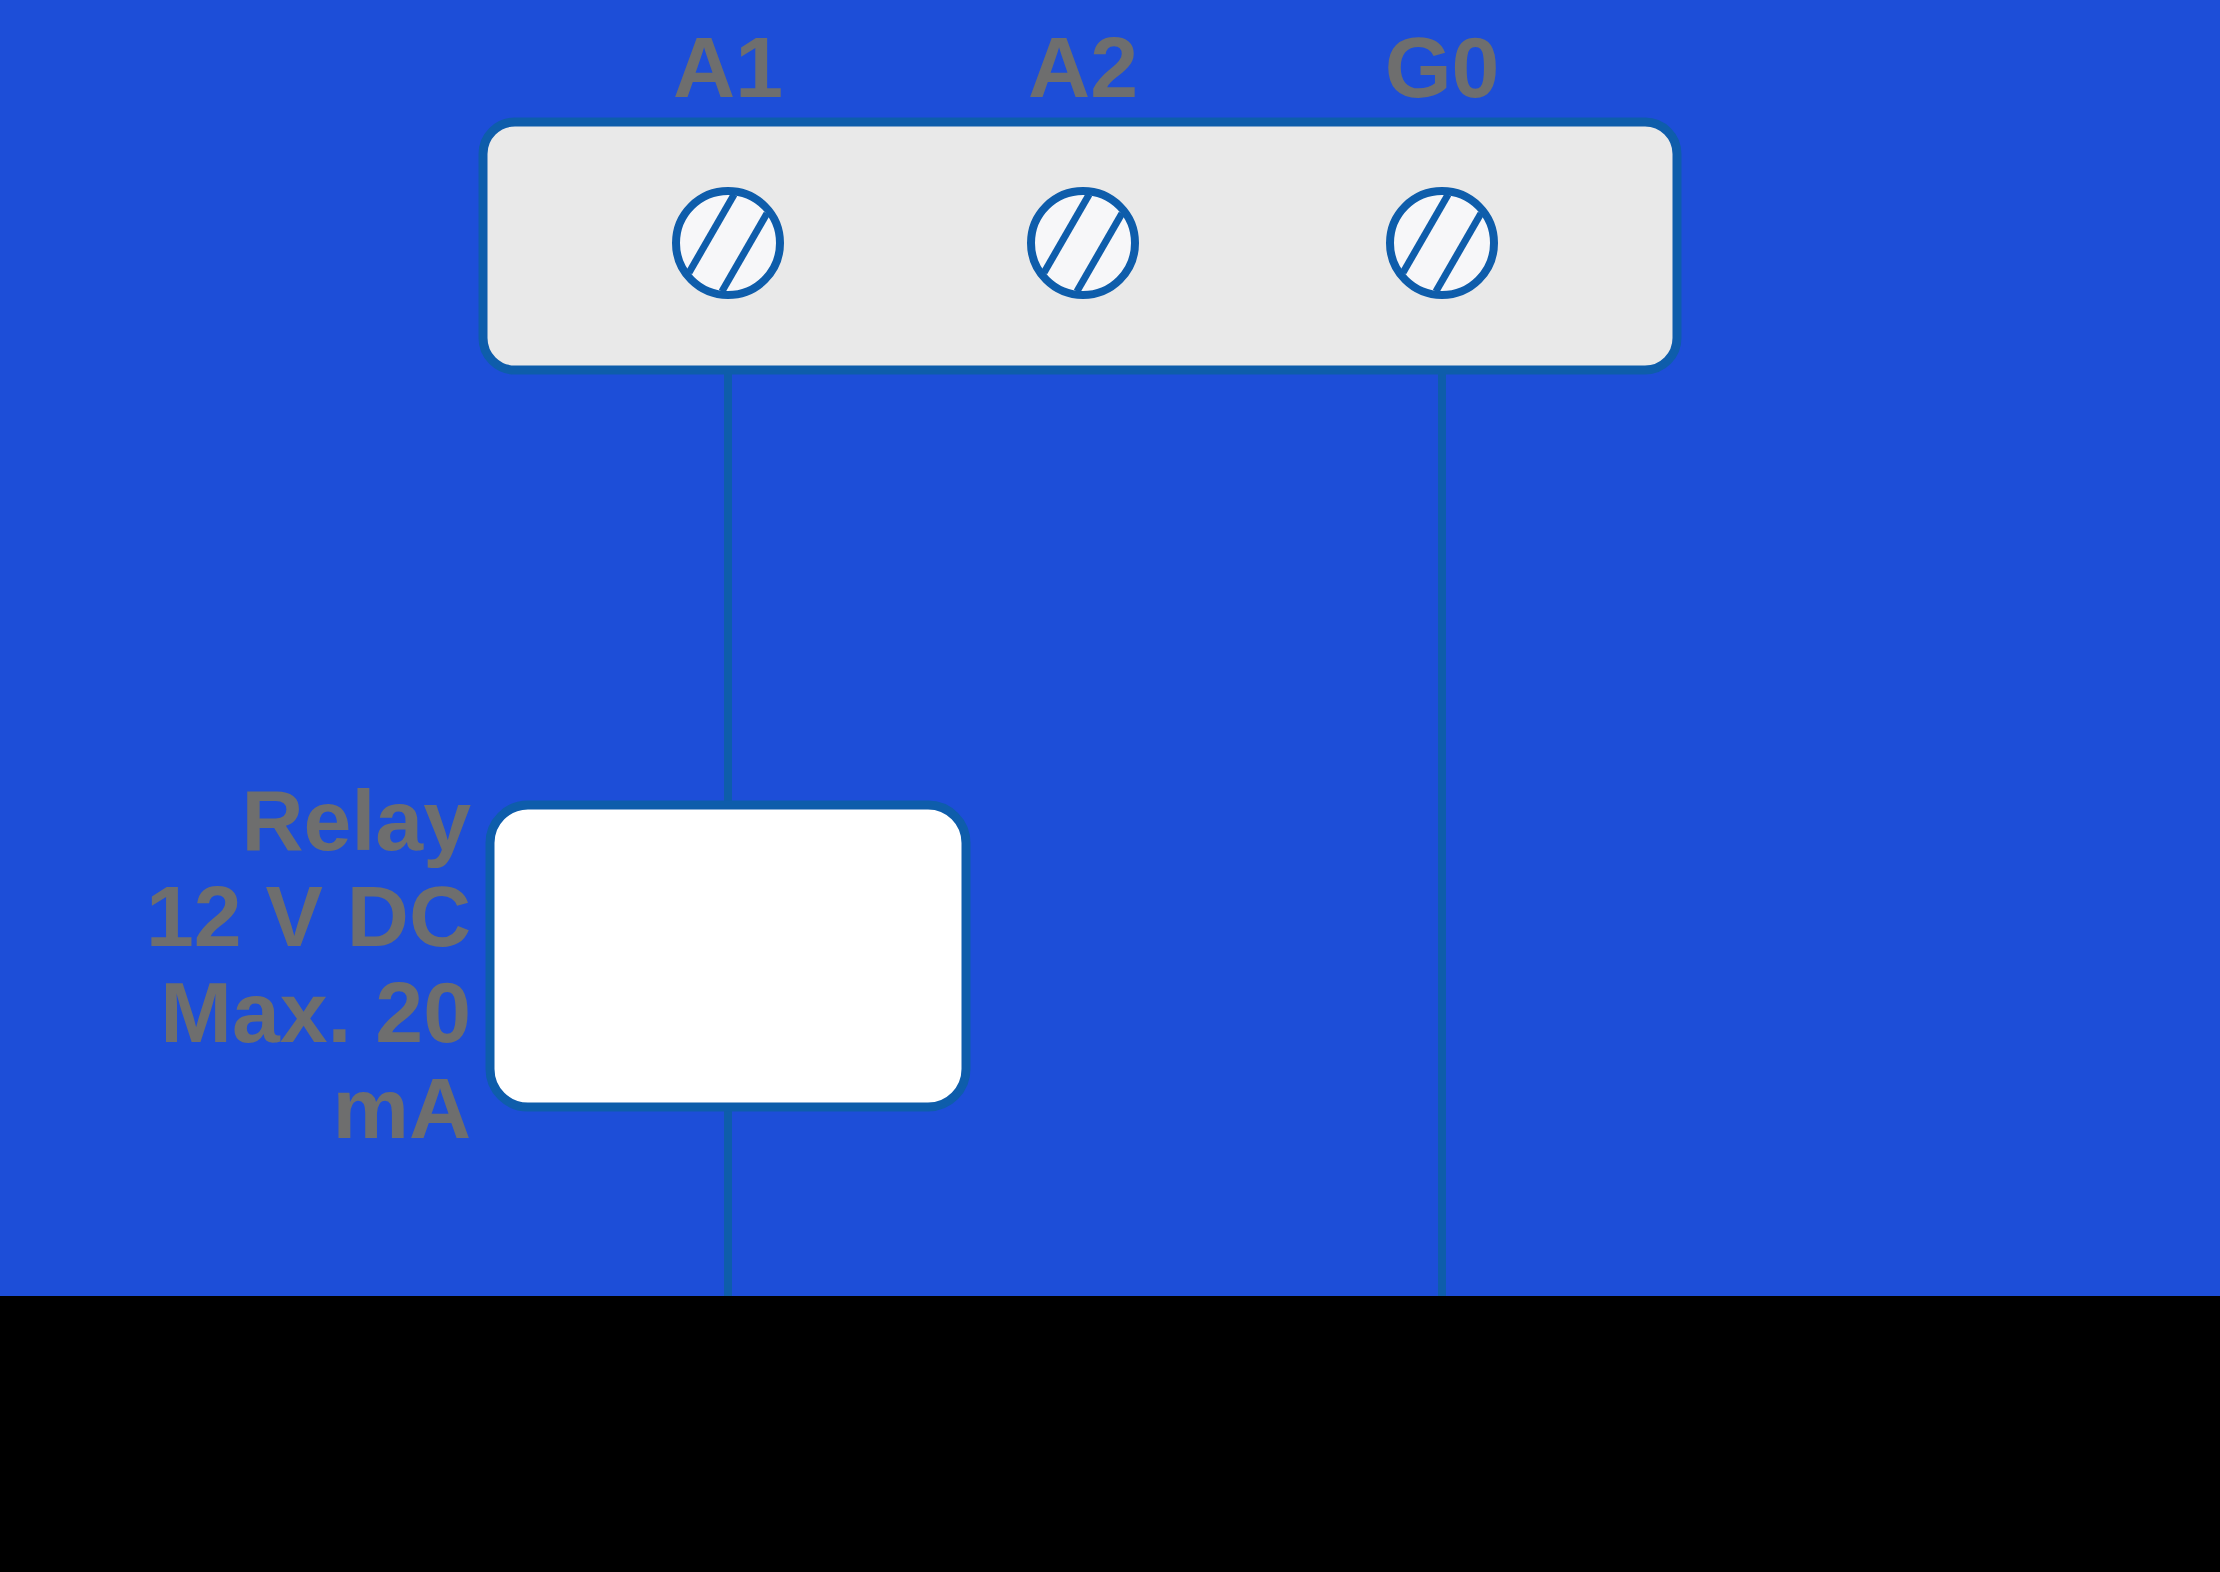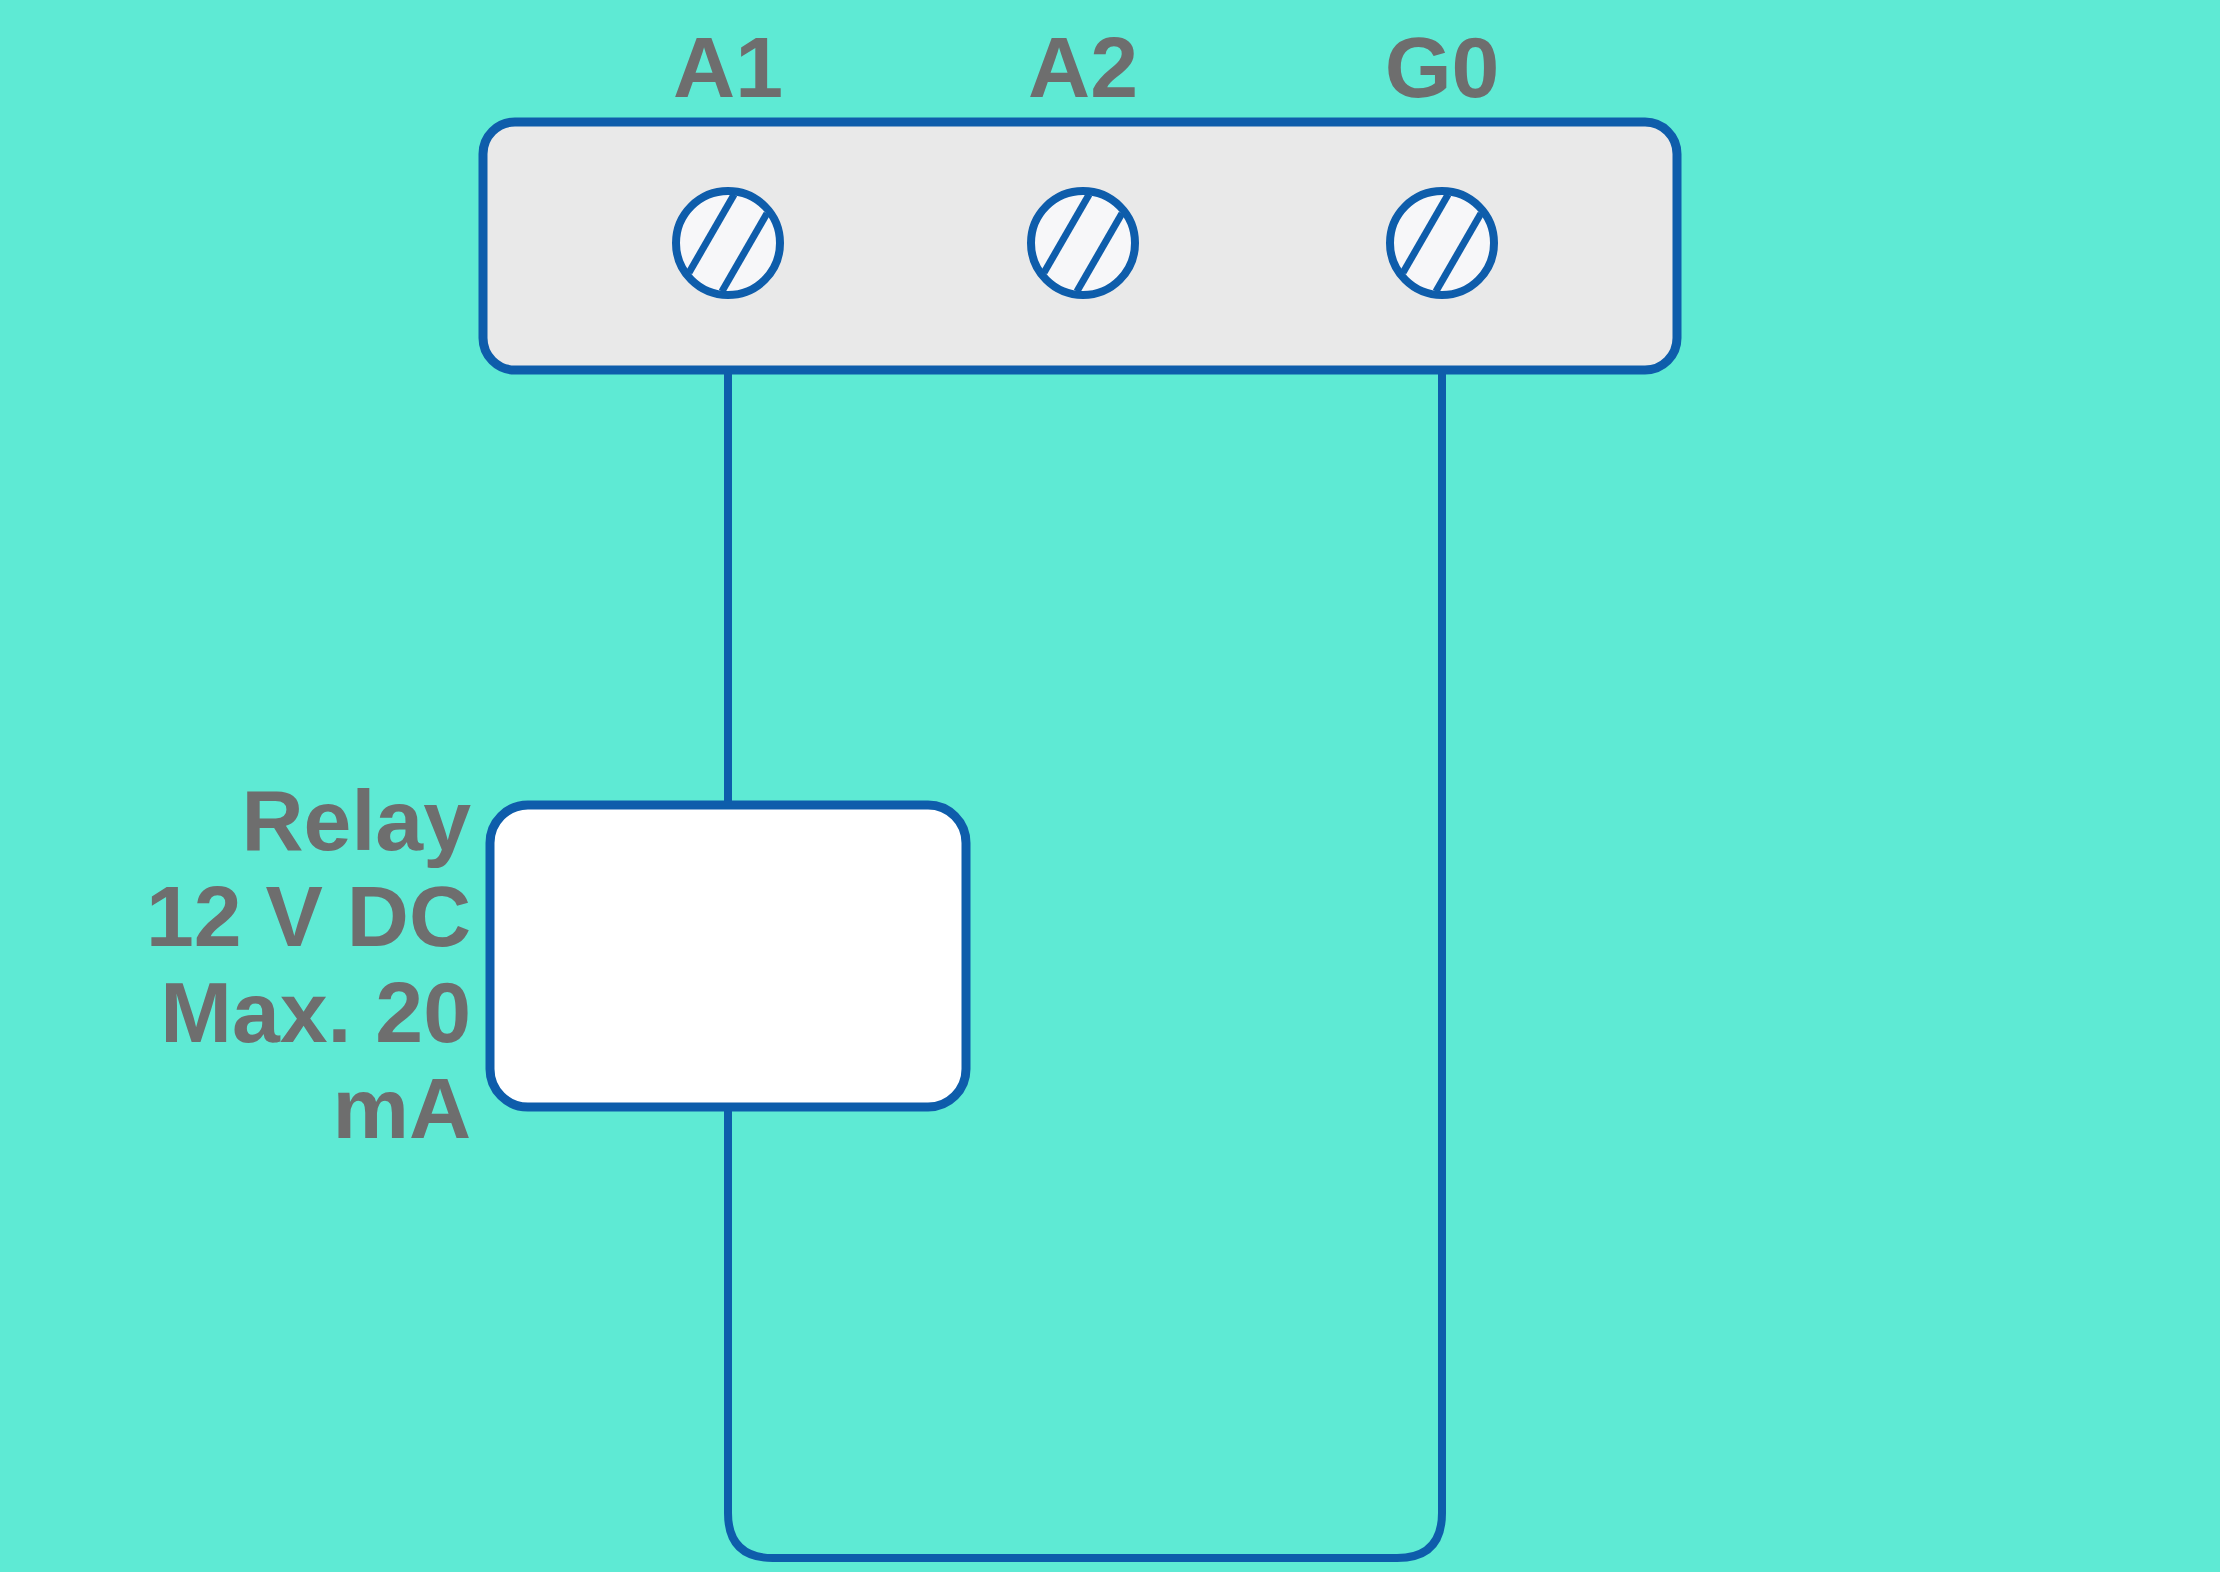--- a/index.html
+++ b/index.html
@@ -3,22 +3,22 @@
 <meta charset="utf-8">
 <style>
   html, body {
     margin: 0;
     padding: 0;
     background: #000000;
   }
   .canvas {
     position: relative;
     width: 2220px;
-    height: 1572px;
-    background: #5eead4;
+    height: 1296px;
+    background: #1d4ed8;
     overflow: hidden;
   }
   .canvas svg {
     position: absolute;
     inset: 0;
     display: block;
   }
   .wire {
     fill: none;
     stroke: #0e5dab;

